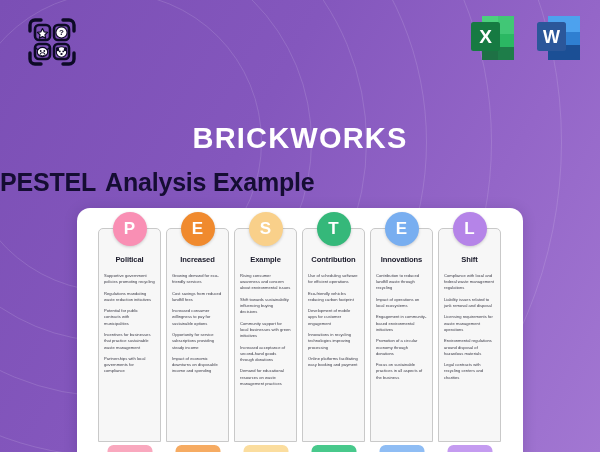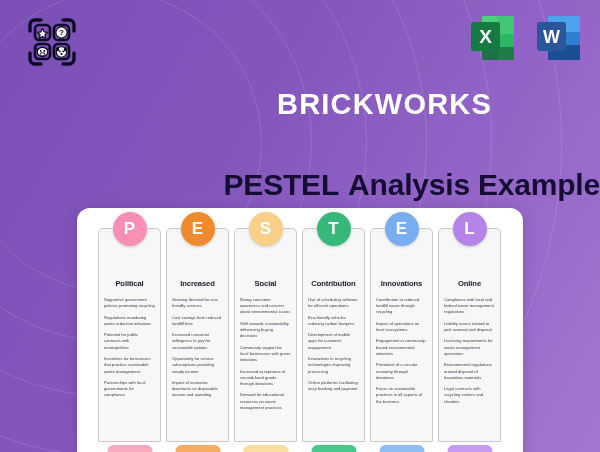--- a/index.html
+++ b/index.html
@@ -33,26 +33,26 @@
 
   
   #office-icons {
     position: absolute; right: 14px; top: 10px;
     display: flex; gap: 12px; align-items: flex-start;
   }
   .office-ico { position: relative; width: 54px; height: 54px; }
 
   
   #brand {
-    position: absolute; top: 88px; left: 0; width: 492px; text-align: right;
+    position: absolute; top: 122px; left: 0; width: 600px; text-align: center;
     color: #ffffff; font-size: 29px; font-weight: bold; letter-spacing: 1.2px;
   }
   #subtitle {
-    position: absolute; top: 168px; left: 0; width: 600px; text-align: right;
-    color: #150d33; font-size: 30px; font-weight: bold; letter-spacing: -0.2px;
+    position: absolute; top: 168px; left: 0; width: 600px; text-align: left;
+    color: #150d33; font-size: 25px; font-weight: bold; letter-spacing: -0.2px;
   }
   #subtitle .sp { display: inline-block; width: 9px; }
 
   
   #card {
     position: absolute; left: 77px; top: 208px; width: 446px; height: 252px;
     background: #ffffff; border-radius: 13px 13px 0 0;
     box-shadow: 0 2px 14px rgba(40,10,70,0.18);
   }
   #cols {
@@ -66,21 +66,21 @@
     padding: 0 5px;
   }
   .badge {
     position: absolute; top: -17px; left: 50%; transform: translateX(-50%);
     width: 34px; height: 34px; border-radius: 50%;
     color: #fff; font-size: 17px; font-weight: bold;
     display: flex; align-items: center; justify-content: center;
     box-shadow: 0 1px 3px rgba(0,0,0,0.18);
   }
   .col-title {
-    margin-top: 50px; text-align: center;
+    margin-top: 26px; text-align: center;
     font-size: 7.6px; font-weight: bold; color: #1b1b2b;
     letter-spacing: -0.1px;
   }
   .points { margin-top: 9px; }
   .point {
     font-size: 4.1px; line-height: 1.52; color: #3a3a46;
     margin-bottom: 5.2px; letter-spacing: 0.02px;
   }
   .foot-icon {
     position: absolute; bottom: -36px; left: 50%; transform: translateX(-50%);
@@ -201,21 +201,21 @@
           </div>
           <div class="foot-icon" style="background: rgb(246, 171, 98);">
             <svg width="22" height="22" viewBox="0 0 24 24">
               <rect x="3.5" y="3" width="17" height="18" rx="3" stroke="#3b3b47" stroke-width="1.6" fill="none" stroke-linecap="round" stroke-linejoin="round"></rect>
               <path d="M8 17V11 M12 17V7 M16 17v-4" stroke="#3b3b47" stroke-width="1.6" fill="none" stroke-linecap="round" stroke-linejoin="round"></path>
             </svg>
           </div>
         </div>
         <div class="col">
           <div class="badge" style="background: rgb(249, 208, 138);">S</div>
-          <div class="col-title">Social</div>
+          <div class="col-title">Example</div>
           <div class="points">
             <div class="point">Rising consumer awareness and concern about environmental issues</div>
             <div class="point">Shift towards sustainability influencing buying decisions</div>
             <div class="point">Community support for local businesses with green initiatives</div>
             <div class="point">Increased acceptance of second-hand goods through donations</div>
             <div class="point">Demand for educational resources on waste management practices</div>
           </div>
           <div class="foot-icon" style="background: rgb(251, 221, 158);">
             <svg width="22" height="22" viewBox="0 0 24 24">
               <rect x="3.5" y="3" width="17" height="18" rx="3" stroke="#3b3b47" stroke-width="1.6" fill="none" stroke-linecap="round" stroke-linejoin="round"></rect>
@@ -255,21 +255,21 @@
           <div class="foot-icon" style="background: rgb(143, 189, 244);">
             <svg width="22" height="22" viewBox="0 0 24 24">
               <rect x="3.5" y="3" width="17" height="18" rx="3" stroke="#3b3b47" stroke-width="1.6" fill="none" stroke-linecap="round" stroke-linejoin="round"></rect>
               <path d="M12 18c0-4 1.2-7 4.2-9-3.6-.4-7.4 1.3-7.4 5.1 0 2 1.4 3.2 3.2 3.9z" stroke="#3b3b47" stroke-width="1.6" fill="none" stroke-linecap="round" stroke-linejoin="round"></path>
               <path d="M12 18V13" stroke="#3b3b47" stroke-width="1.6" fill="none" stroke-linecap="round" stroke-linejoin="round"></path>
             </svg>
           </div>
         </div>
         <div class="col">
           <div class="badge" style="background: rgb(181, 132, 232);">L</div>
-          <div class="col-title">Online</div>
+          <div class="col-title">Shift</div>
           <div class="points">
             <div class="point">Compliance with local and federal waste management regulations</div>
             <div class="point">Liability issues related to junk removal and disposal</div>
             <div class="point">Licensing requirements for waste management operations</div>
             <div class="point">Environmental regulations around disposal of hazardous materials</div>
             <div class="point">Legal contracts with recycling centers and charities</div>
           </div>
           <div class="foot-icon" style="background: rgb(196, 155, 240);">
             <svg width="22" height="22" viewBox="0 0 24 24">
               <rect x="3.5" y="3" width="17" height="18" rx="3" stroke="#3b3b47" stroke-width="1.6" fill="none" stroke-linecap="round" stroke-linejoin="round"></rect>

